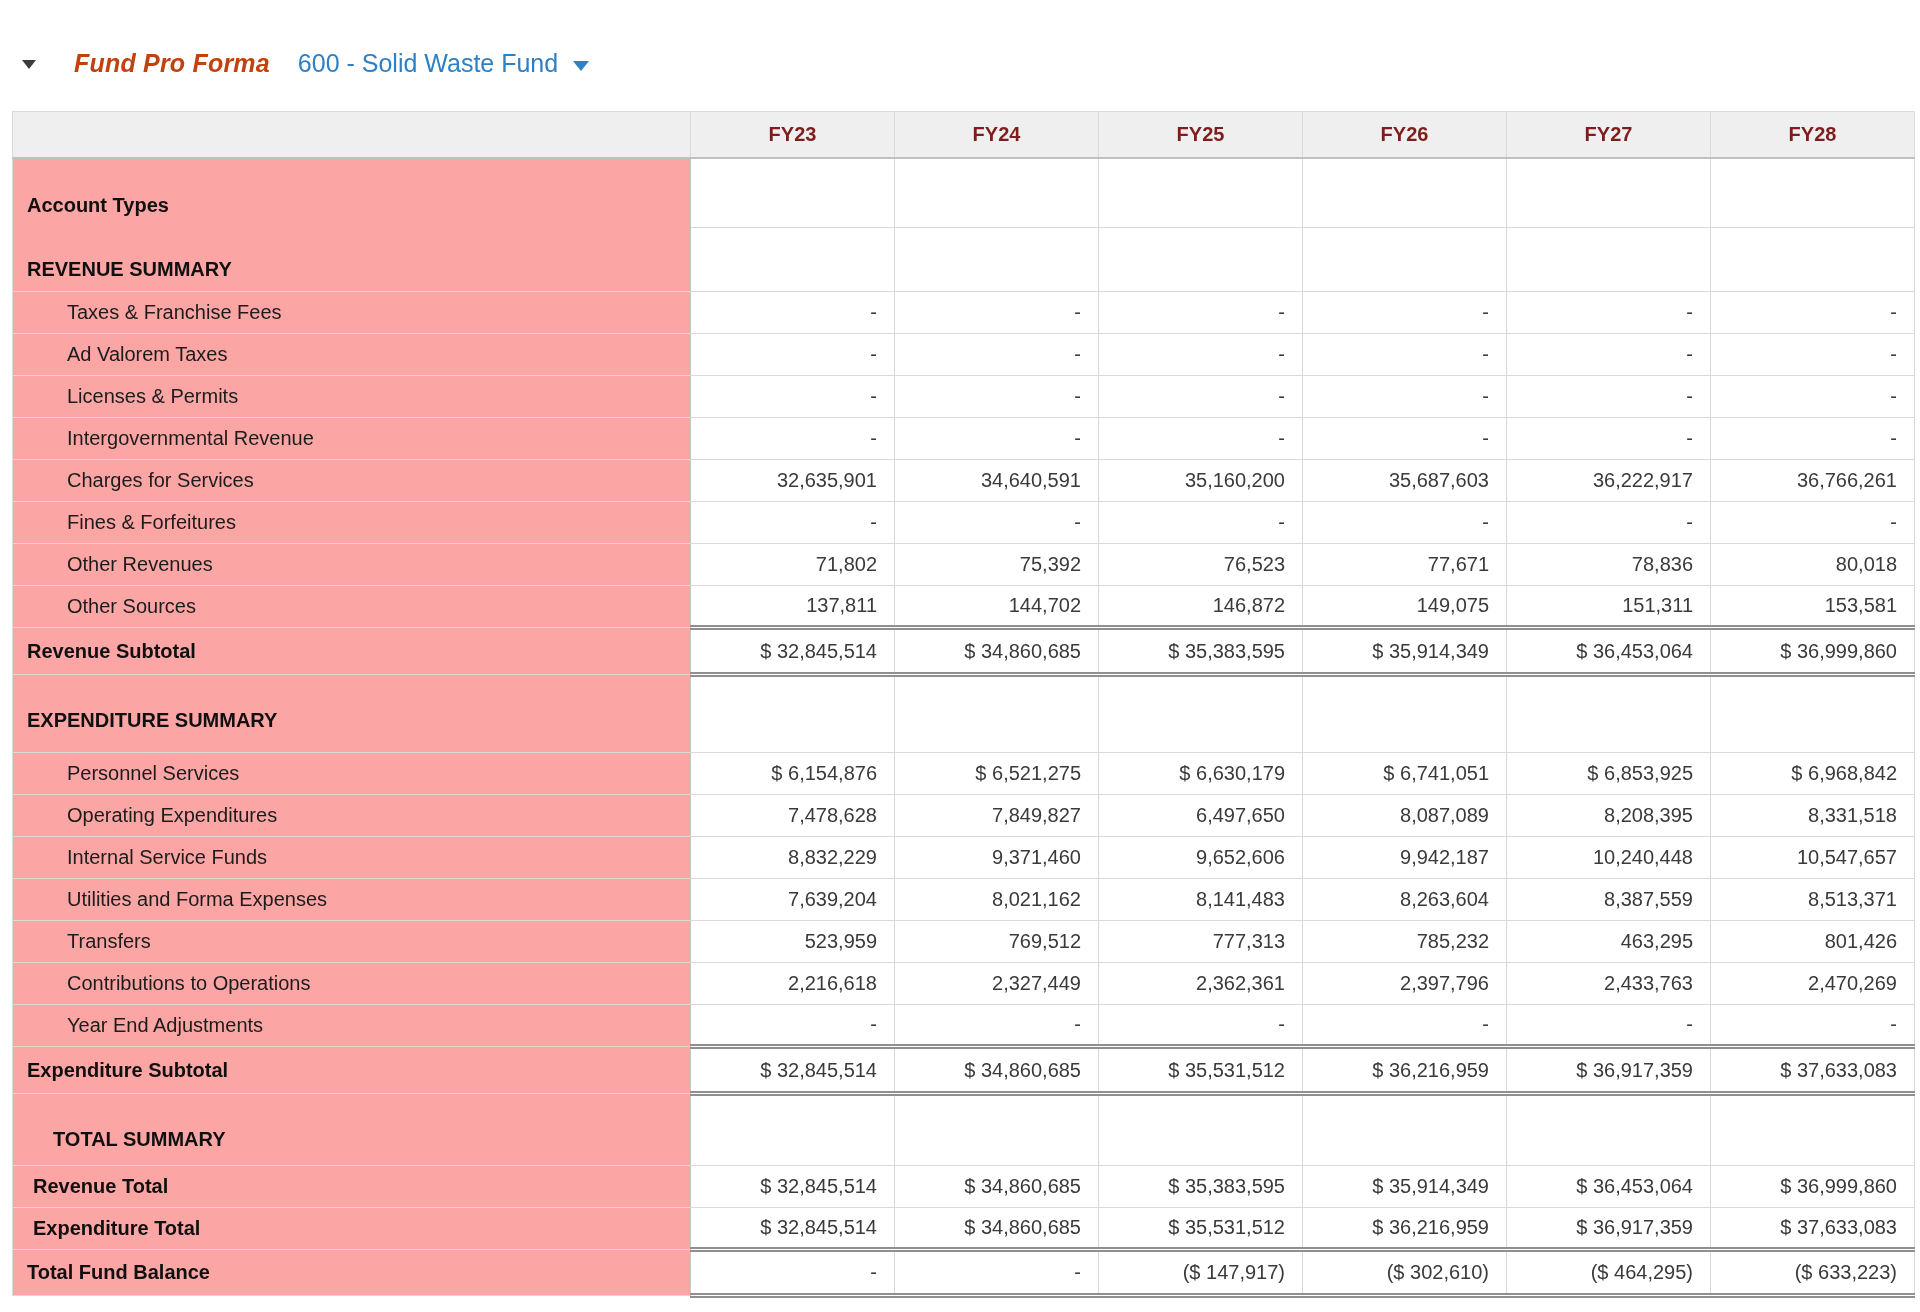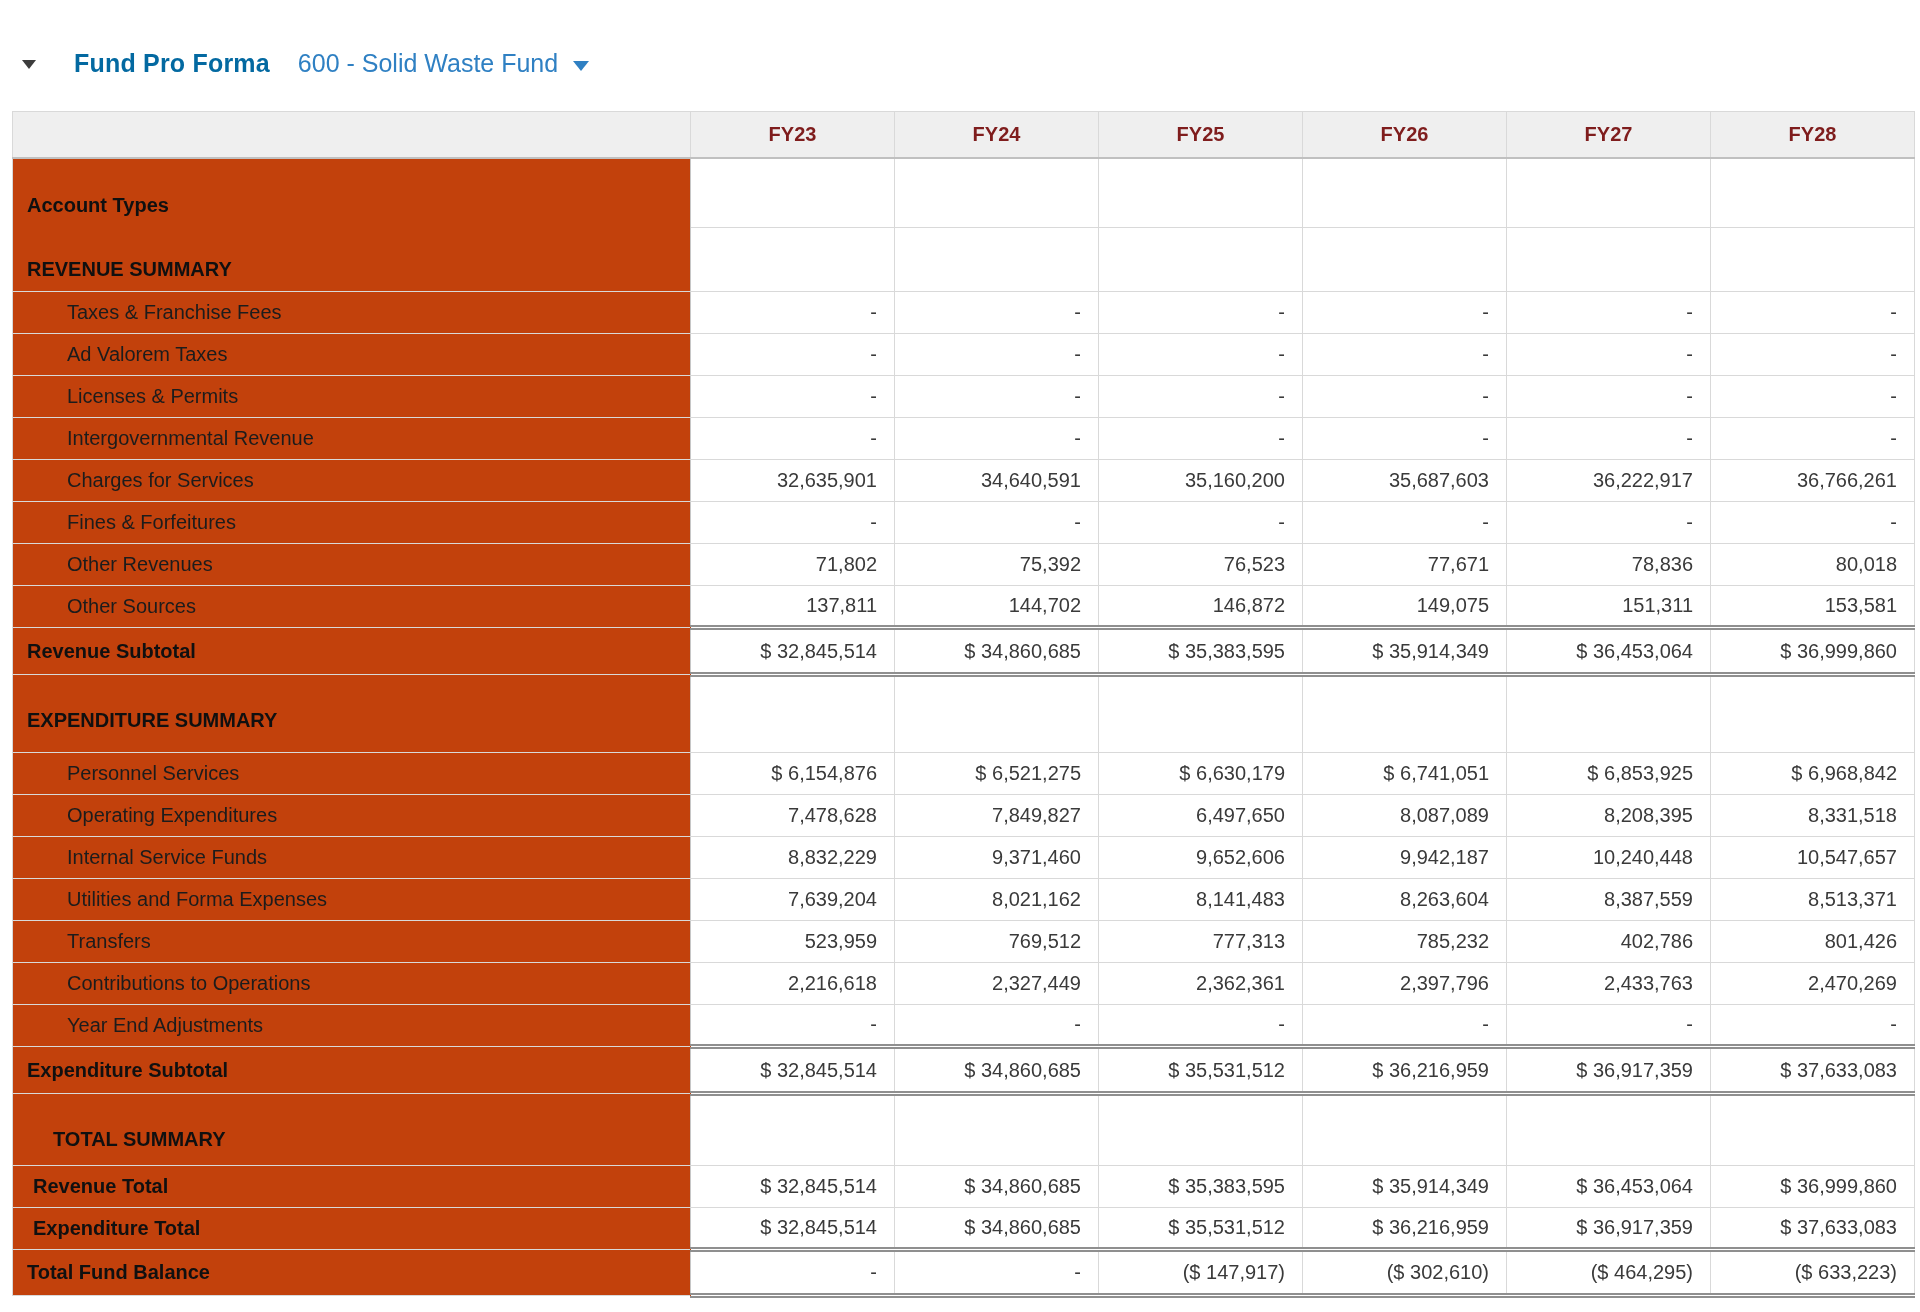--- a/index.html
+++ b/index.html
@@ -22,22 +22,23 @@
     border-left: 7px solid transparent;
     border-right: 7px solid transparent;
     border-top: 9px solid #3c3c3c;
     cursor: pointer;
     margin-top: 3px;
   }
   .page-title {
     margin-left: 38px;
     font-size: 25px;
     font-weight: bold;
-    color: #0369a1;
+    color: #c2410c;
     letter-spacing: 0.2px;
+    font-style: italic;
   }
   .dd {
     display: flex;
     align-items: center;
     margin-left: 36px;
     cursor: pointer;
   }
   .dd.second { margin-left: 28px; }
   .dd-label {
     font-size: 25px;
@@ -72,21 +73,21 @@
   tr.hdr th {
     height: 46px;
     background: #efefef;
     font-weight: bold;
     color: #7f1d1d;
     text-align: center;
     border-bottom: 2px solid #c0c0c0;
   }
   
   td.lbl {
-    background: #c2410c;
+    background: #fca5a5;
     color: #1c1c1c;
     text-align: left;
     padding-left: 14px;
     border-right: 1px solid #c6c6c6;
   }
   td.lbl.indent  { padding-left: 54px; }
   td.lbl.indent2 { padding-left: 20px; }
   td.lbl.bold    { font-weight: bold; color: #101010; }
   
   td.val {
@@ -310,21 +311,21 @@
     <td class="val">8,263,604</td>
     <td class="val">8,387,559</td>
     <td class="val">8,513,371</td>
   </tr>
   <tr class="r-data">
     <td class="lbl indent">Transfers</td>
     <td class="val">523,959</td>
     <td class="val">769,512</td>
     <td class="val">777,313</td>
     <td class="val">785,232</td>
-    <td class="val">402,786</td>
+    <td class="val">463,295</td>
     <td class="val">801,426</td>
   </tr>
   <tr class="r-data">
     <td class="lbl indent">Contributions to Operations</td>
     <td class="val">2,216,618</td>
     <td class="val">2,327,449</td>
     <td class="val">2,362,361</td>
     <td class="val">2,397,796</td>
     <td class="val">2,433,763</td>
     <td class="val">2,470,269</td>

